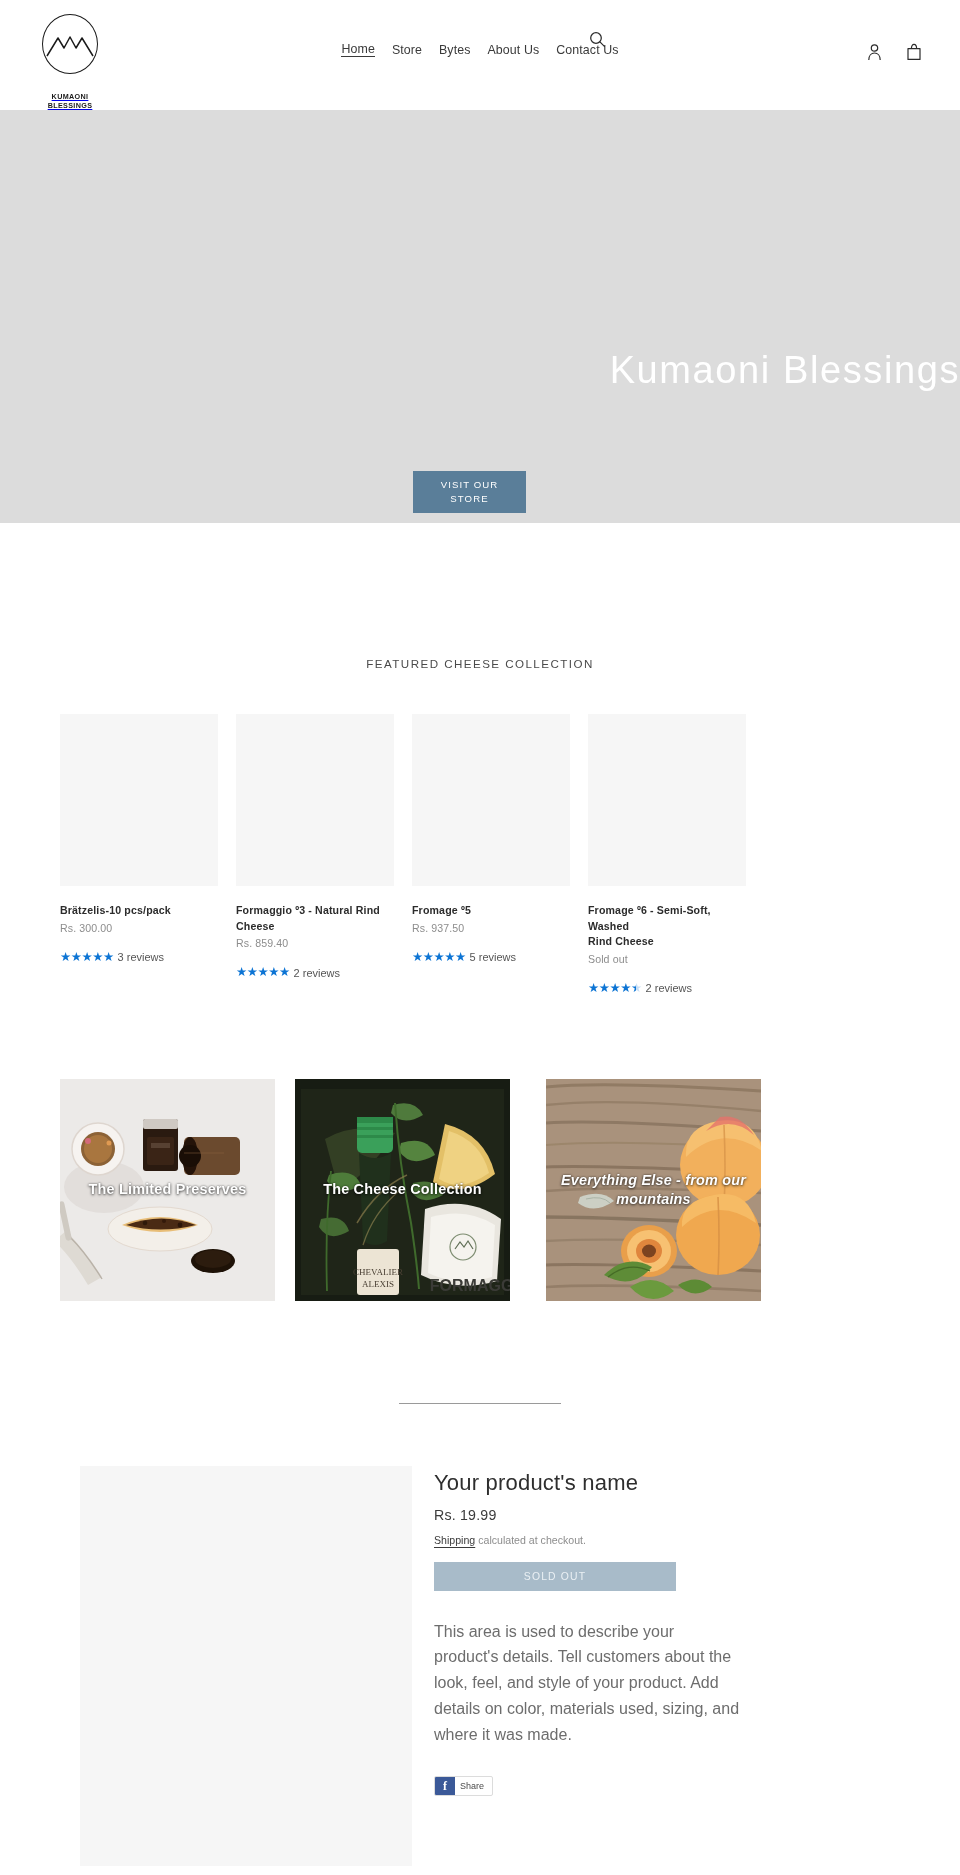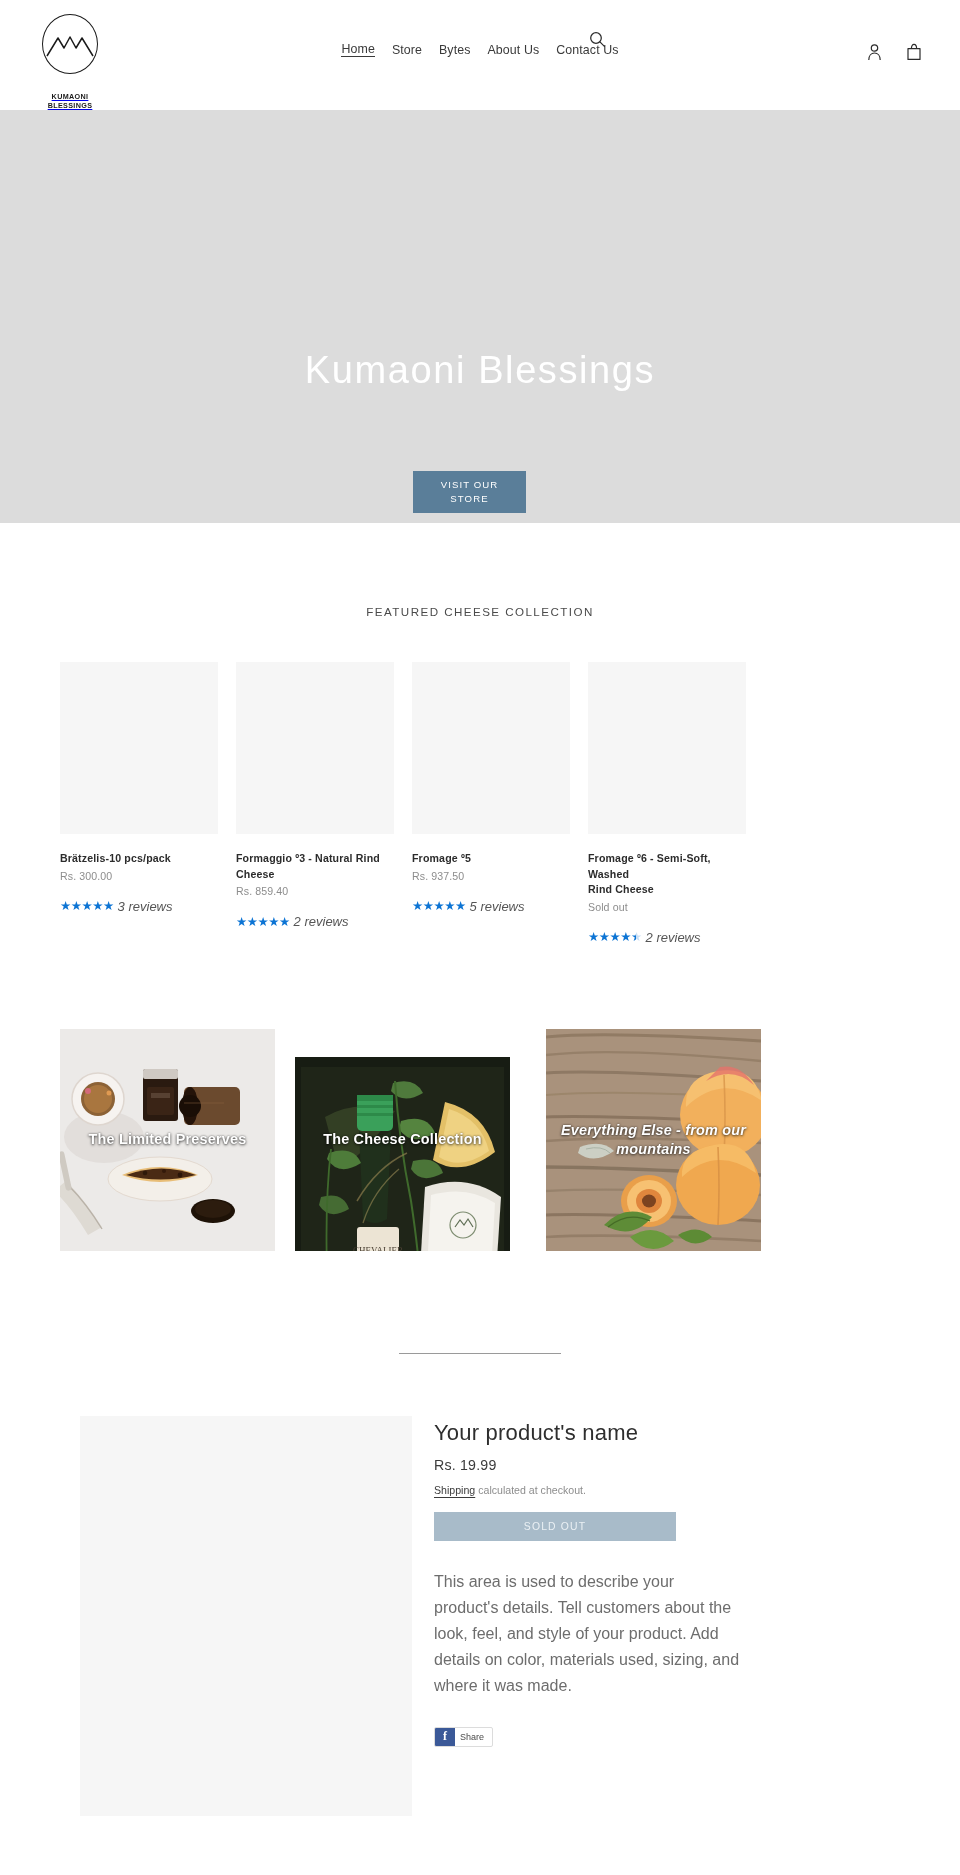--- a/index.html
+++ b/index.html
@@ -91,21 +91,21 @@
     background: #dcdcdc;
     display: flex;
     flex-direction: column;
     align-items: center;
     position: relative;
   }
   .hero-title {
     position: absolute;
     top: 239px;
     width: 100%;
-    text-align: center;
+    text-align: right;
     font-size: 38px;
     font-weight: 400;
     letter-spacing: 1.6px;
     color: #ffffff;
   }
   .hero-btn {
     position: absolute;
     top: 361px;
     left: 413px;
     width: 113px;
@@ -124,21 +124,21 @@
   
   .section-heading {
     text-align: center;
     font-size: 11.6px;
     letter-spacing: 1.45px;
     color: #4a4a4a;
     font-weight: 400;
   }
 
   
-  .featured { padding-top: 82px; }
+  .featured { padding-top: 114px; margin-top: 20px; }
   .products {
     margin-top: 44px;
     padding-left: 60px;
     display: flex;
     gap: 18px;
     width: 1000px;
   }
   .product { width: 158px; flex: 0 0 158px; }
   .product-img {
     width: 158px; height: 172px;
@@ -161,21 +161,21 @@
   }
   .rating { margin-top: 17px; display: flex; align-items: center; gap: 4px; }
   .stars { display: flex; letter-spacing: -0.5px; }
   .star { font-size: 12.5px; color: #0c74d4; line-height: 1; }
   .star.half {
     background: linear-gradient(90deg, #0c74d4 50%, #c9dff5 50%);
     -webkit-background-clip: text;
     background-clip: text;
     color: transparent;
   }
-  .review-count { font-size: 13px; color: #555; font-style: italic; }
+  .review-count { font-size: 11px; color: #555; }
 
   
   .collections-section { padding-top: 46px; }
   .collections {
     margin-top: 38px;
     padding-left: 60px;
     display: flex;
     gap: 20px;
     width: 1000px;
   }
@@ -200,21 +200,21 @@
     letter-spacing: 0.2px;
     text-shadow: 0 1px 3px rgba(0,0,0,0.62), 0 0 2px rgba(0,0,0,0.5);
     padding: 0 4px;
     white-space: pre-line;
     z-index: 3;
   }
   .collection.third { margin-left: 16px; font-style: italic; }
 
   
   .scene-preserves { background: #e9e8e6; }
-  .scene-cheese { background: #f97316; margin-top: 28px; }
+  .scene-cheese { background: #f97316; }
   .scene-apricot { background: #b9a089; }
 
   
   .fpw { padding-top: 70px; text-align: center; }
   .fpw-title {
     font-size: 13.2px;
     font-weight: 700;
     color: #4a4a4a;
     letter-spacing: 0.25px;
   }

